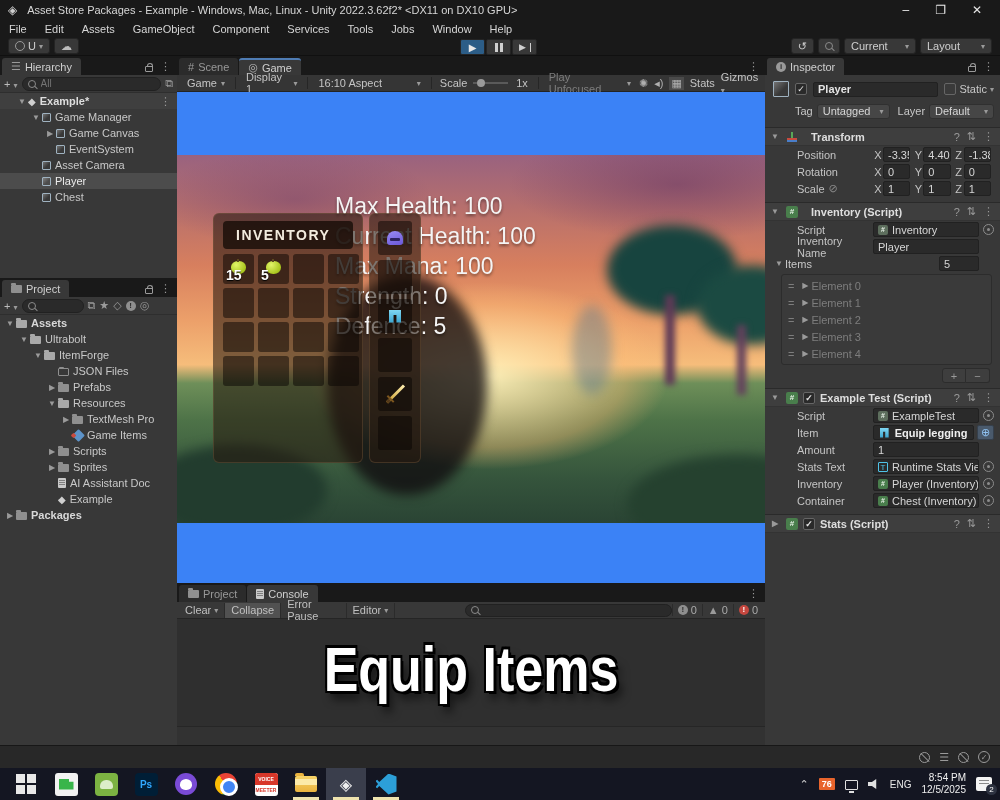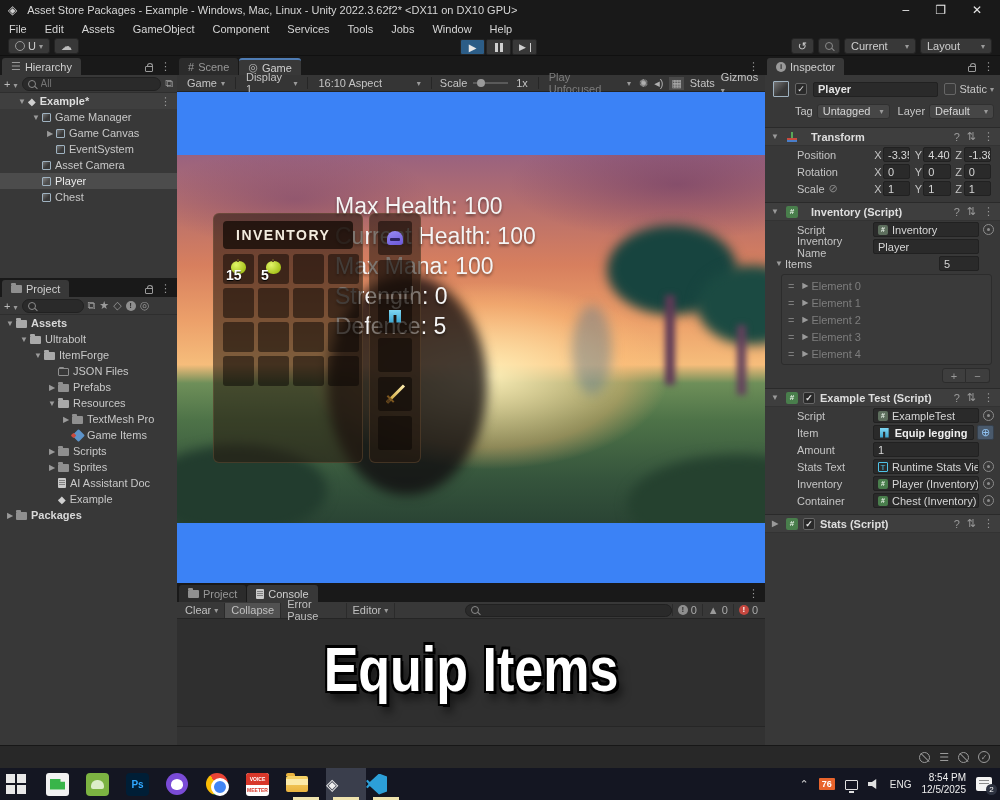--- a/index.html
+++ b/index.html
@@ -141,21 +141,21 @@
   .itm-icon { width:9px; height:10px; background:linear-gradient(180deg,#7fd7f2,#3aa4cf); clip-path:polygon(0 0,100% 0,100% 100%,62% 100%,62% 42%,38% 42%,38% 100%,0 100%); flex:none; }
   .t-ic { width:10px; height:10px; border:1px solid #4fc3e8; color:#4fc3e8; font-size:8px; line-height:9px; text-align:center; flex:none; border-radius:1px; }
   .plus-obj { width:17px; height:15px; background:#4a5a6c; border:1px solid #36404c; border-radius:2px; color:#8fc2f2; font-size:11px; display:flex; align-items:center; justify-content:center; margin-left:3px; flex:none; }
 
   
   #statusbar { left:0; top:745px; right:0; height:23px; background:#282828; border-top:1px solid #171717; display:flex; align-items:center; }
   .sb-icons { margin-left:auto; display:flex; align-items:center; gap:9px; padding-right:10px; color:#9a9a9a; font-size:11px; }
   .slashcirc { width:11px; height:11px; border:1px solid #9a9a9a; border-radius:50%; position:relative; }
   .slashcirc::after { content:""; position:absolute; left:-1px; top:4px; width:12px; height:1px; background:#9a9a9a; transform:rotate(45deg); }
   #taskbar { left:0; top:768px; right:0; height:32px; background:#141622; display:flex; align-items:center; padding-left:6px; }
-  .tb-tile { width:40px; height:32px; display:flex; align-items:center; position:relative; flex:none; }
+  .tb-tile { width:40px; height:32px; display:flex; align-items:center; justify-content:center; position:relative; flex:none; }
   .tb-tile.active { background:#3a3e4c; }
   .tb-tile .underline { position:absolute; left:7px; right:7px; bottom:0; height:3px; background:#efe3ae; }
   .app-sq { width:23px; height:23px; border-radius:4px; display:flex; align-items:center; justify-content:center; font-weight:bold; }
   .start-ic { display:grid; grid-template-columns:9px 9px; grid-template-rows:9px 9px; gap:2px; }
   .start-ic span { background:#e8e8e8; }
   .chrome-ic { width:22px; height:22px; border-radius:50%; background:conic-gradient(from -40deg, #ea4335 0 120deg, #4caf50 0 240deg, #fbbc05 0 360deg); position:relative; }
   .chrome-ic::after { content:""; position:absolute; left:5px; top:5px; width:12px; height:12px; border-radius:50%; background:#4285f4; border:3px solid #fff; }
   .gh-ic { width:22px; height:22px; border-radius:50%; background:#7a4bd6; position:relative; }
   .gh-ic::after { content:""; position:absolute; left:5px; top:6px; width:12px; height:11px; border-radius:50% 50% 44% 44%; background:#fff; }
   .vm-ic { width:23px; height:23px; border-radius:3px; background:#fff; overflow:hidden; display:flex; flex-direction:column; }

